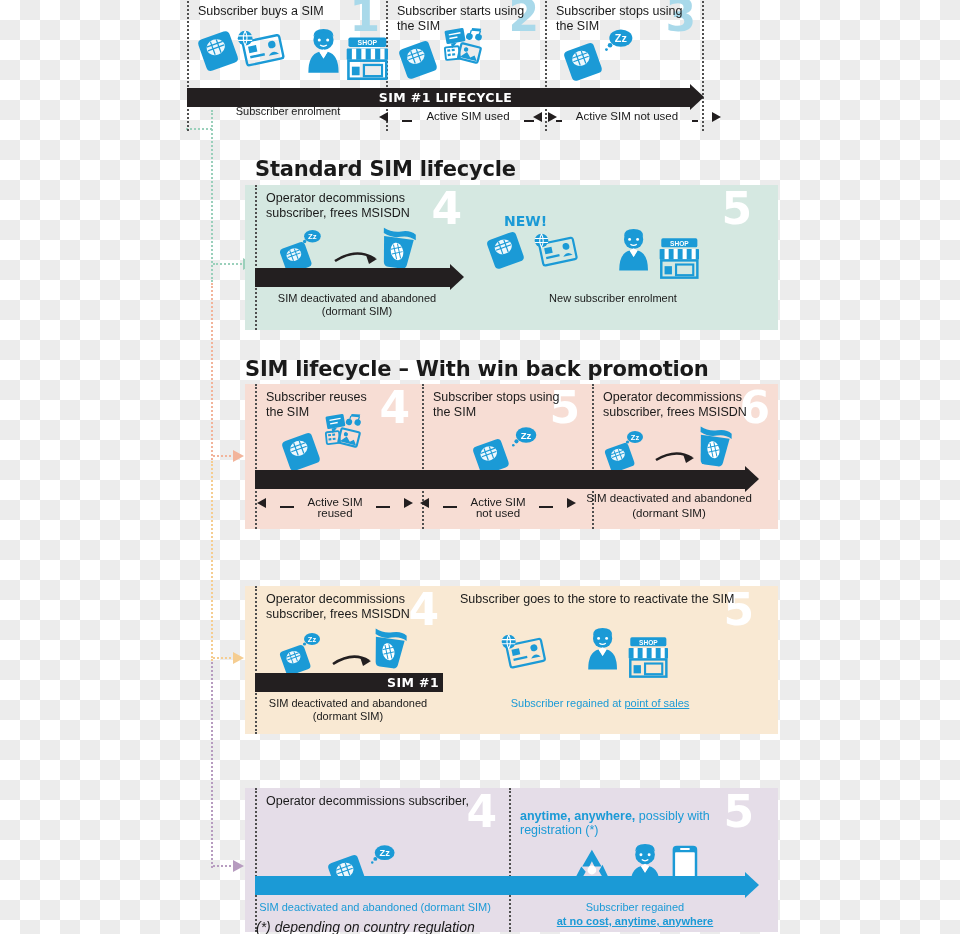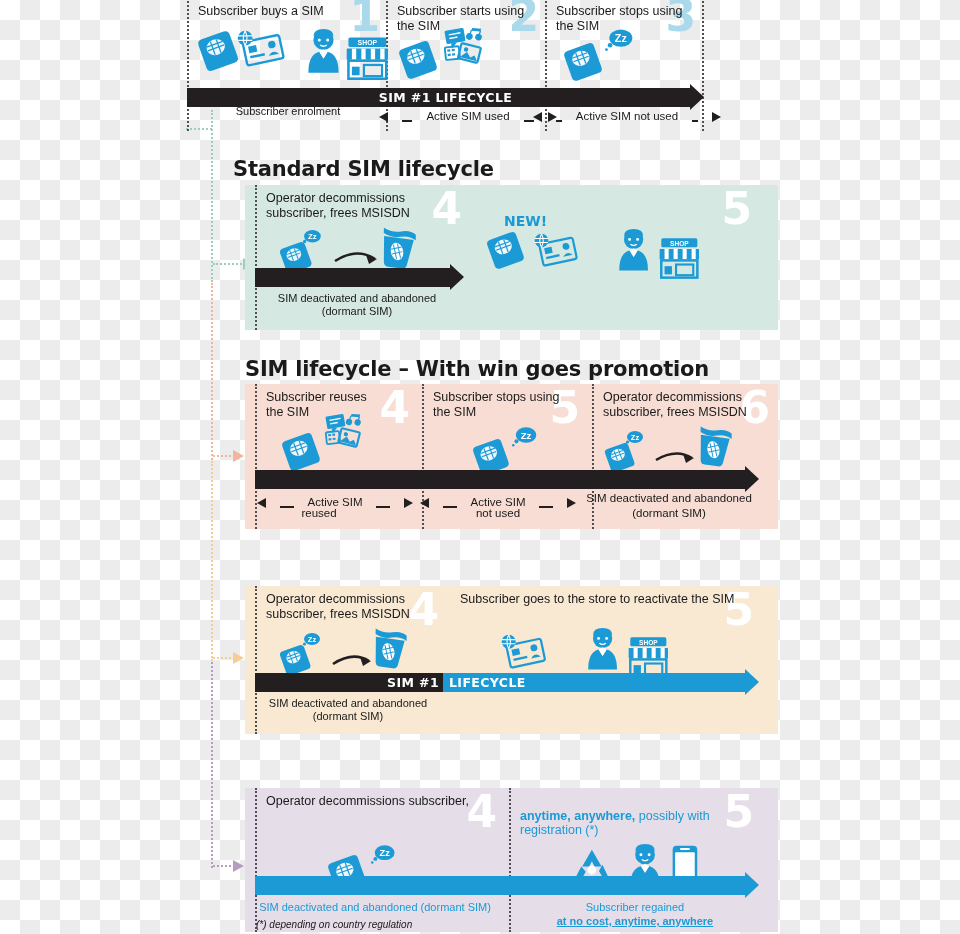--- a/index.html
+++ b/index.html
@@ -71,21 +71,21 @@
 
   
   .rail{position:absolute;width:0;border-left:2px dotted #9aa0a6;}
   .connector{position:absolute;height:0;border-top:2px dotted #9aa0a6;}
   .contri{position:absolute;width:0;height:0;
     border-top:6px solid transparent;border-bottom:6px solid transparent;}
 
   .icons{position:absolute;z-index:3;}
   .newtag{position:absolute;font-size:14px;font-weight:700;color:#1b9ad6;
     font-family:"DejaVu Sans","Liberation Sans",sans-serif;z-index:4;}
-  .foot{position:absolute;font-size:10px;font-style:italic;color:#1a1a1a;z-index:5;}
+  .foot{position:absolute;font-size:14px;font-style:italic;color:#1a1a1a;z-index:5;}
   svg{display:block;}
 </style>
 </head>
 <body>
 
 <svg width="0" height="0" style="position:absolute" aria-hidden="true">
   <defs>
     <g id="ico-sim">
       <path d="M6 12 L34 2 Q40 0 42 6 L52 34 Q54 40 48 42 L20 52 Q14 54 12 48 L2 20 Q0 14 6 12 Z" fill="#1b9ad6"></path>
       <ellipse cx="24" cy="22" rx="12" ry="10" fill="#ffffff" opacity=".92" transform="rotate(-20 24 22)"></ellipse>
@@ -294,21 +294,21 @@
   </div>
 
   <div class="meas" style="left:549px;top:104px;width:156px;height:18px;">
     <div class="ar l"></div>
     <div class="ln" style="width:6px"></div>
     <div class="tx">Active SIM not used</div>
     <div class="ln" style="width:6px"></div>
     <div class="ar r"></div>
   </div>
 
-  <div class="heading" style="left:233px;top:157px;">Standard SIM lifecycle</div>
+  <div class="heading" style="left:255px;top:157px;">Standard SIM lifecycle</div>
 
   <div class="panel" style="left:245px;top:185px;width:533px;height:145px;background:#d5e8e1;">
 
     <div class="col dashv" style="width:219px;height:145px;margin-left:10px;">
       <div class="step-num" style="color:#ffffff;right:12px;top:2px;">4</div>
       <div class="step-title" style="white-space:pre-line;">Operator decommissions
 subscriber, frees MSISDN</div>
       <div class="icons" style="left:22px;top:42px;">
         <svg width="190" height="56" viewBox="0 0 190 56">
           <g transform="translate(0,14) scale(.62)">
@@ -348,22 +348,23 @@
     </div>
   </div>
 
   <div class="bar black" style="left:255px;top:268px;width:209px;">
     <div class="body"></div>
       <div class="head"></div>
   </div>
 
   <div class="caption" style="left:255px;top:292px;width:204px;white-space:pre-line;">SIM deactivated and abandoned
 (dormant SIM)</div>
-
-  <div class="heading" style="left:245px;top:357px;">SIM lifecycle – With win goes promotion</div>
+  <div class="caption" style="left:467px;top:292px;width:292px;">New subscriber enrolment</div>
+
+  <div class="heading" style="left:245px;top:357px;">SIM lifecycle – With win back promotion</div>
 
   <div class="panel" style="left:245px;top:384px;width:533px;height:145px;background:#f7ddd4;">
 
     <div class="col dashv" style="width:167px;height:145px;margin-left:10px;">
       <div class="step-num" style="color:#ffffff;right:12px;top:2px;">4</div>
       <div class="step-title" style="white-space:pre-line;">Subscriber reuses
 the SIM</div>
       <div class="icons" style="left:16px;top:28px;">
         <svg width="150" height="60" viewBox="0 0 150 60">
           <g transform="translate(8,20) scale(.74)">
@@ -419,21 +420,21 @@
       <div class="head"></div>
   </div>
 
   <div class="meas" style="left:256px;top:492px;width:158px;height:16px;">
     <div class="ar l"></div>
     <div class="ln" style="width:14px"></div>
     <div class="tx">Active SIM</div>
     <div class="ln" style="width:14px"></div>
     <div class="ar r"></div>
   </div>
-  <div class="meas2" style="left:240px;top:507px;width:158px;">reused</div>
+  <div class="meas2" style="left:256px;top:507px;width:158px;">reused</div>
 
   <div class="meas" style="left:420px;top:492px;width:156px;height:16px;">
     <div class="ar l"></div>
     <div class="ln" style="width:14px"></div>
     <div class="tx">Active SIM</div>
     <div class="ln" style="width:14px"></div>
     <div class="ar r"></div>
   </div>
   <div class="meas2" style="left:420px;top:507px;width:156px;">not used</div>
 
@@ -480,28 +481,26 @@
             </g>
         </svg>
       </div>
     </div>
   </div>
 
   <div class="bar black" style="left:255px;top:673px;width:188px;">
     <div class="body" style="right:0"></div>
     <div class="label rightal">SIM #1</div>
   </div>
-  <div class="bar blue" style="left:443px;top:673px;width:316px;">
-    <div class="body"></div>
-      <div class="head"></div>
-    <div class="label leftal">LIFECYCLE</div>
-  </div>
 
   <div class="caption" style="left:250px;top:697px;width:196px;white-space:pre-line;">SIM deactivated and abandoned
 (dormant SIM)</div>
+  <div class="caption blue" style="left:450px;top:697px;width:300px;">
+    <span>Subscriber regained at </span><span class="u">point of sales</span>
+  </div>
 
 
   <div class="panel" style="left:245px;top:788px;width:533px;height:144px;background:#e5dde8;">
 
     <div class="col dashv" style="width:254px;height:144px;margin-left:10px;">
       <div class="step-num" style="color:#ffffff;right:12px;top:2px;">4</div>
       <div class="step-title">
         <span>Operator decommissions subscriber,</span><br>
       </div>
       <div class="icons" style="left:70px;top:56px;">

